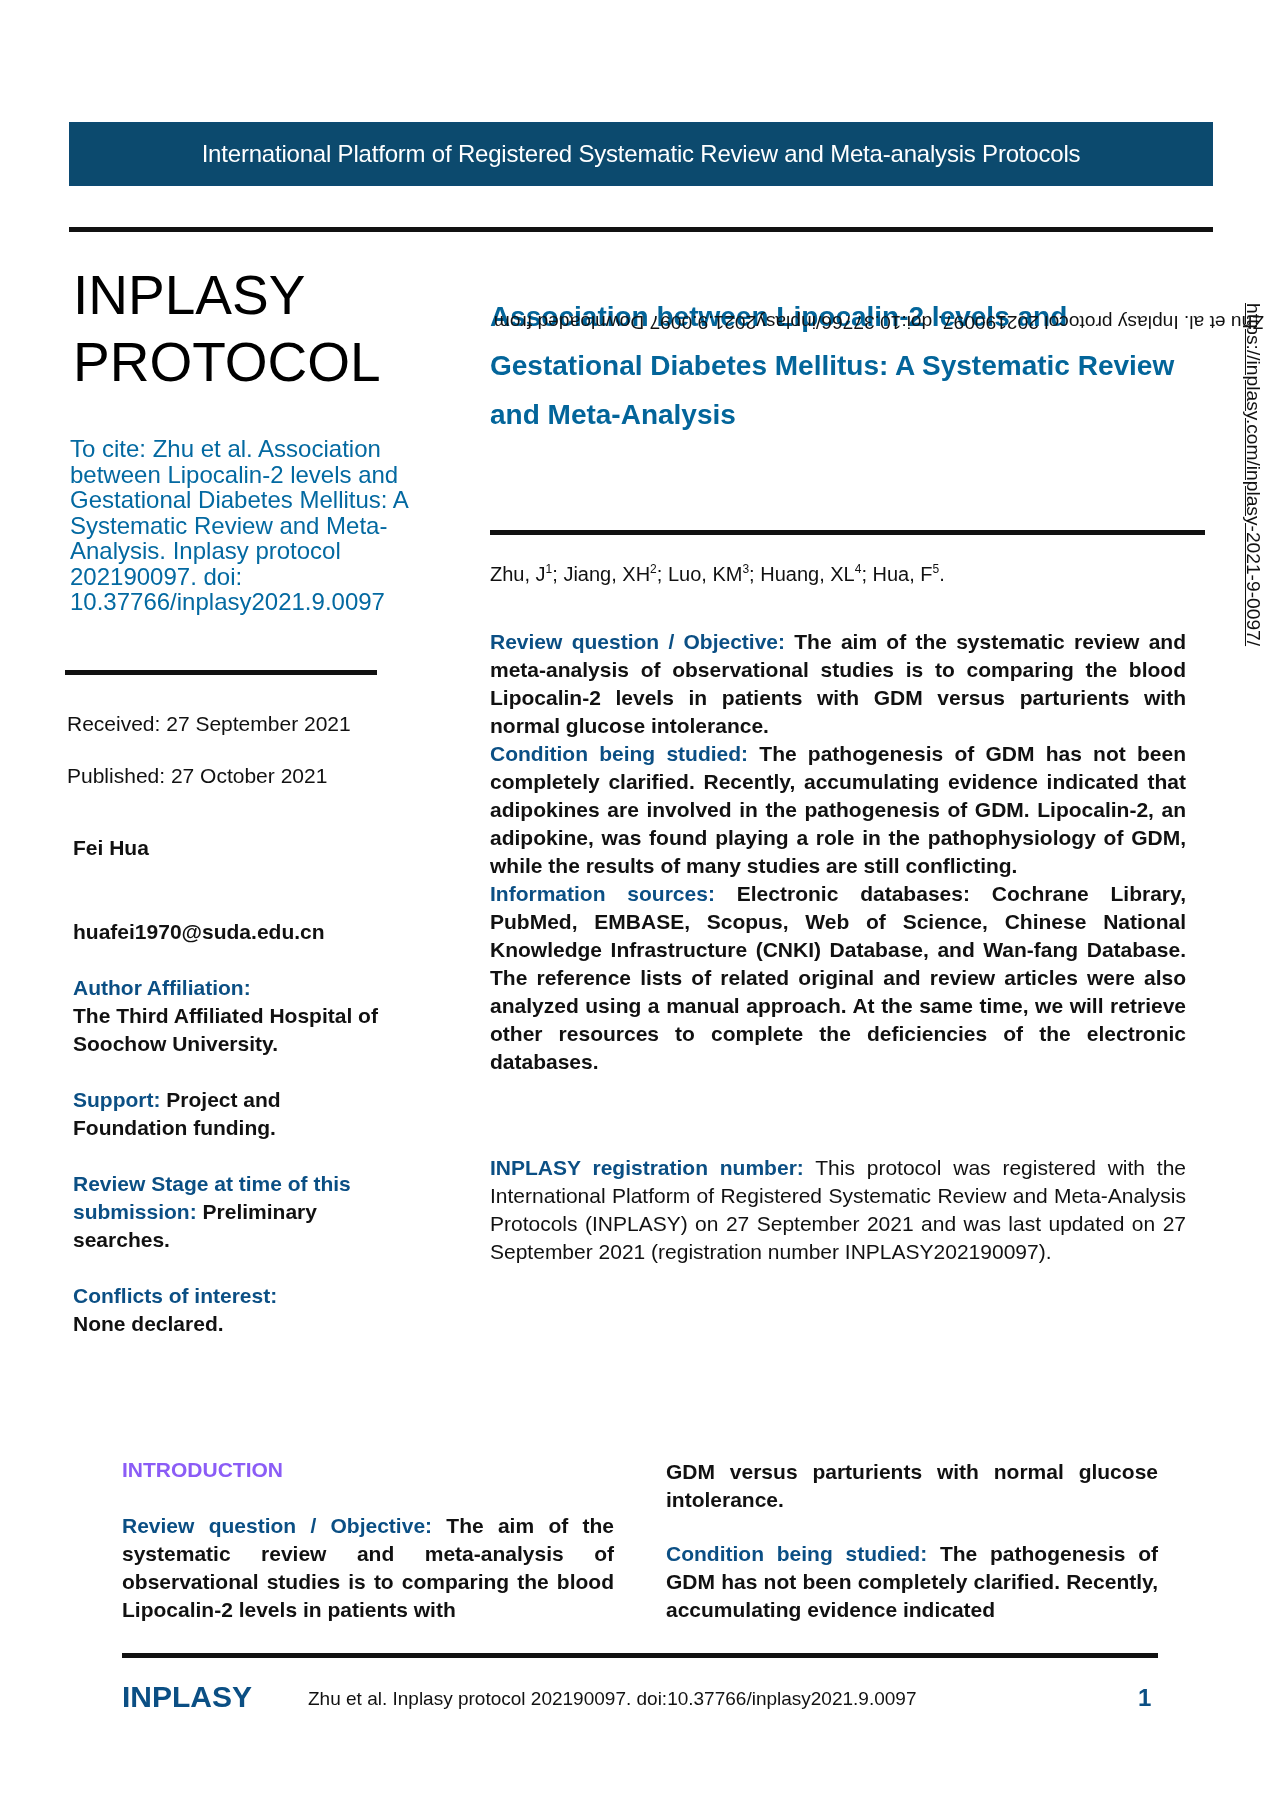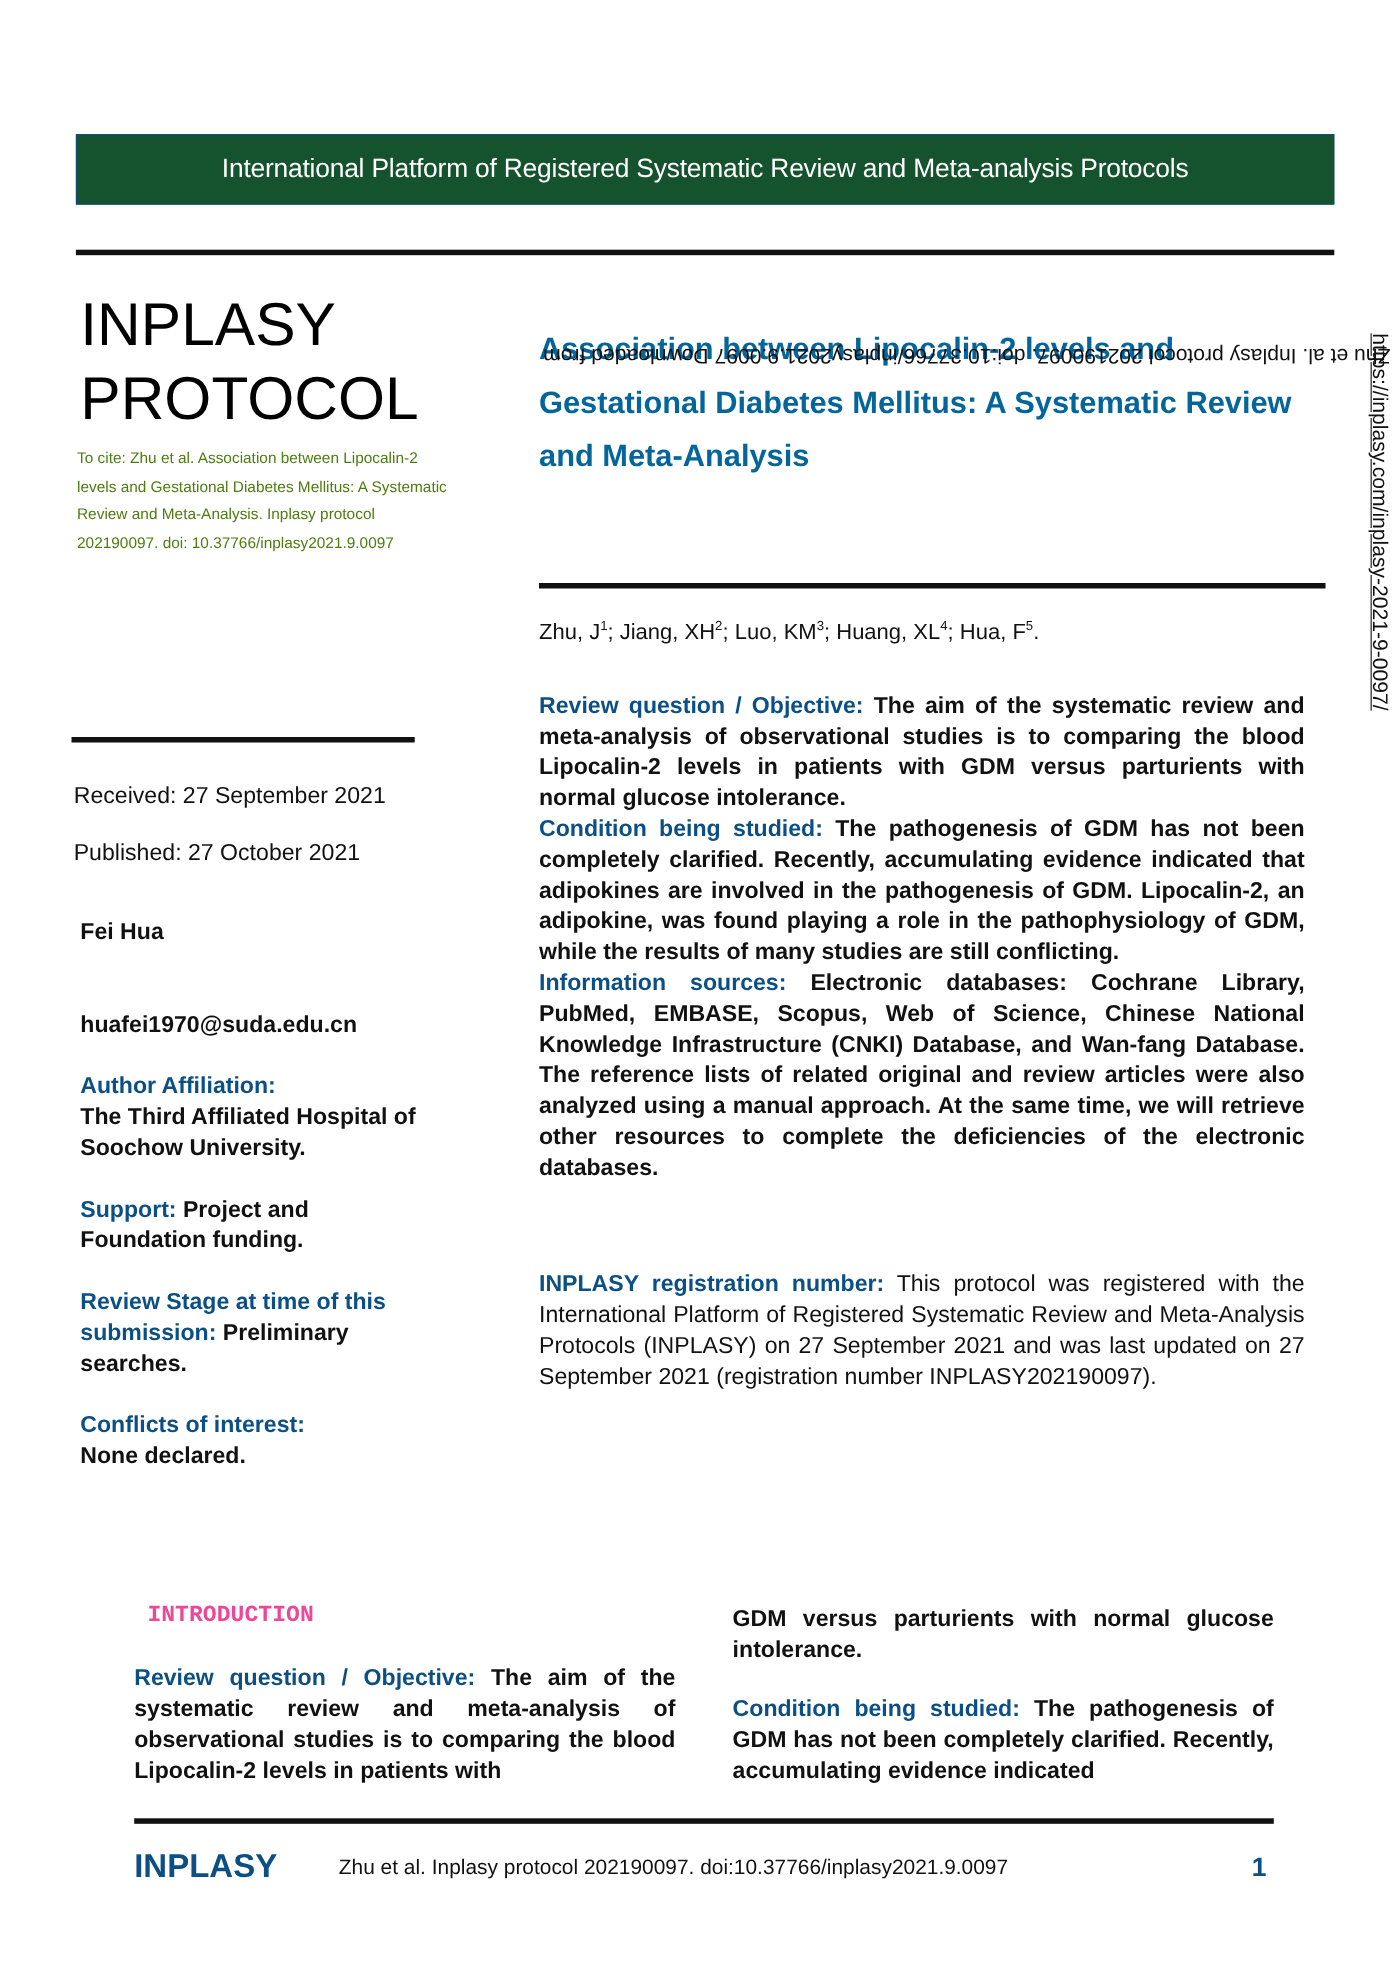--- a/index.html
+++ b/index.html
@@ -1,33 +1,33 @@
 <!DOCTYPE html>
 <html><head>
 <meta charset="utf-8">
 <style>
   html, body { margin: 0; padding: 0; background: #ffffff; }
   body { width: 1273px; height: 1800px; position: relative; overflow: hidden; font-family: "Liberation Sans", sans-serif; color: #111; }
   .abs { position: absolute; }
-  .banner { left: 69px; top: 122px; width: 1144px; height: 64px; background: #14532d; border: 1px solid #0c4a73; box-sizing: border-box; display: flex; align-items: center; justify-content: center; }
+  .banner { left: 69px; top: 122px; width: 1144px; height: 64px; background: #0c4a6e; border: 1px solid #0c4a73; box-sizing: border-box; display: flex; align-items: center; justify-content: center; }
   .banner span { color: #ffffff; font-size: 24px; letter-spacing: -0.2px; }
   .rule { background: #111; }
   .inplasy-big { left: 73px; top: 262px; font-size: 55px; line-height: 67px; font-weight: normal; color: #000; letter-spacing: 0px; }
-  .cite { left: 70px; top: 404px; width: 340px; font-size: 14px; line-height: 25.5px; color: #4d7c0f; }
+  .cite { left: 70px; top: 436px; width: 340px; font-size: 24px; line-height: 25.5px; color: #0369a1; }
   .dates { left: 67px; font-size: 21px; color: #111; }
   .lc { left: 73px; width: 350px; font-size: 21px; line-height: 28px; font-weight: bold; color: #111; }
   .blue { color: #0b4f84; }
   .title { left: 490px; top: 292px; width: 720px; font-size: 28px; line-height: 49px; font-weight: bold; color: #03659a; }
   .authors { left: 490px; top: 562px; font-size: 20px; color: #111; }
   .authors sup { font-size: 12px; }
   .rc { left: 490px; width: 696px; font-size: 21px; line-height: 28px; text-align: justify; }
   .rc p { margin: 0; }
   .bold { font-weight: bold; }
   .reg { left: 490px; top: 1154px; width: 696px; font-size: 21px; line-height: 28px; text-align: justify; color: #111; }
-  .intro-head { left: 134px; top: 1458px; font-size: 21px; font-weight: bold; color: #ec4899; font-family: Liberation Mono, monospace; }
+  .intro-head { left: 122px; top: 1458px; font-size: 21px; font-weight: bold; color: #8b5cf6; }
   .col2 { font-size: 21px; line-height: 28px; text-align: justify; font-weight: bold; color: #111; }
   .footer-brand { left: 122px; top: 1680px; font-size: 30px; font-weight: bold; color: #0b4f84; }
   .footer-cite { left: 308px; top: 1688px; font-size: 19px; color: #111; }
   .footer-page { left: 1138px; top: 1684px; font-size: 24px; font-weight: bold; color: #0b4f84; }
   .vertical { left: 1234px; top: 303px; width: 30px; height: 1240px; }
   .vertical span { position: absolute; left: 0; top: 0; transform-origin: 0 0; transform: translate(30px, 0) rotate(90deg); white-space: nowrap; font-size: 19.2px; color: #111; }
   .vertical a { color: #111; text-decoration: underline; }
 </style>
 </head>
 <body>

